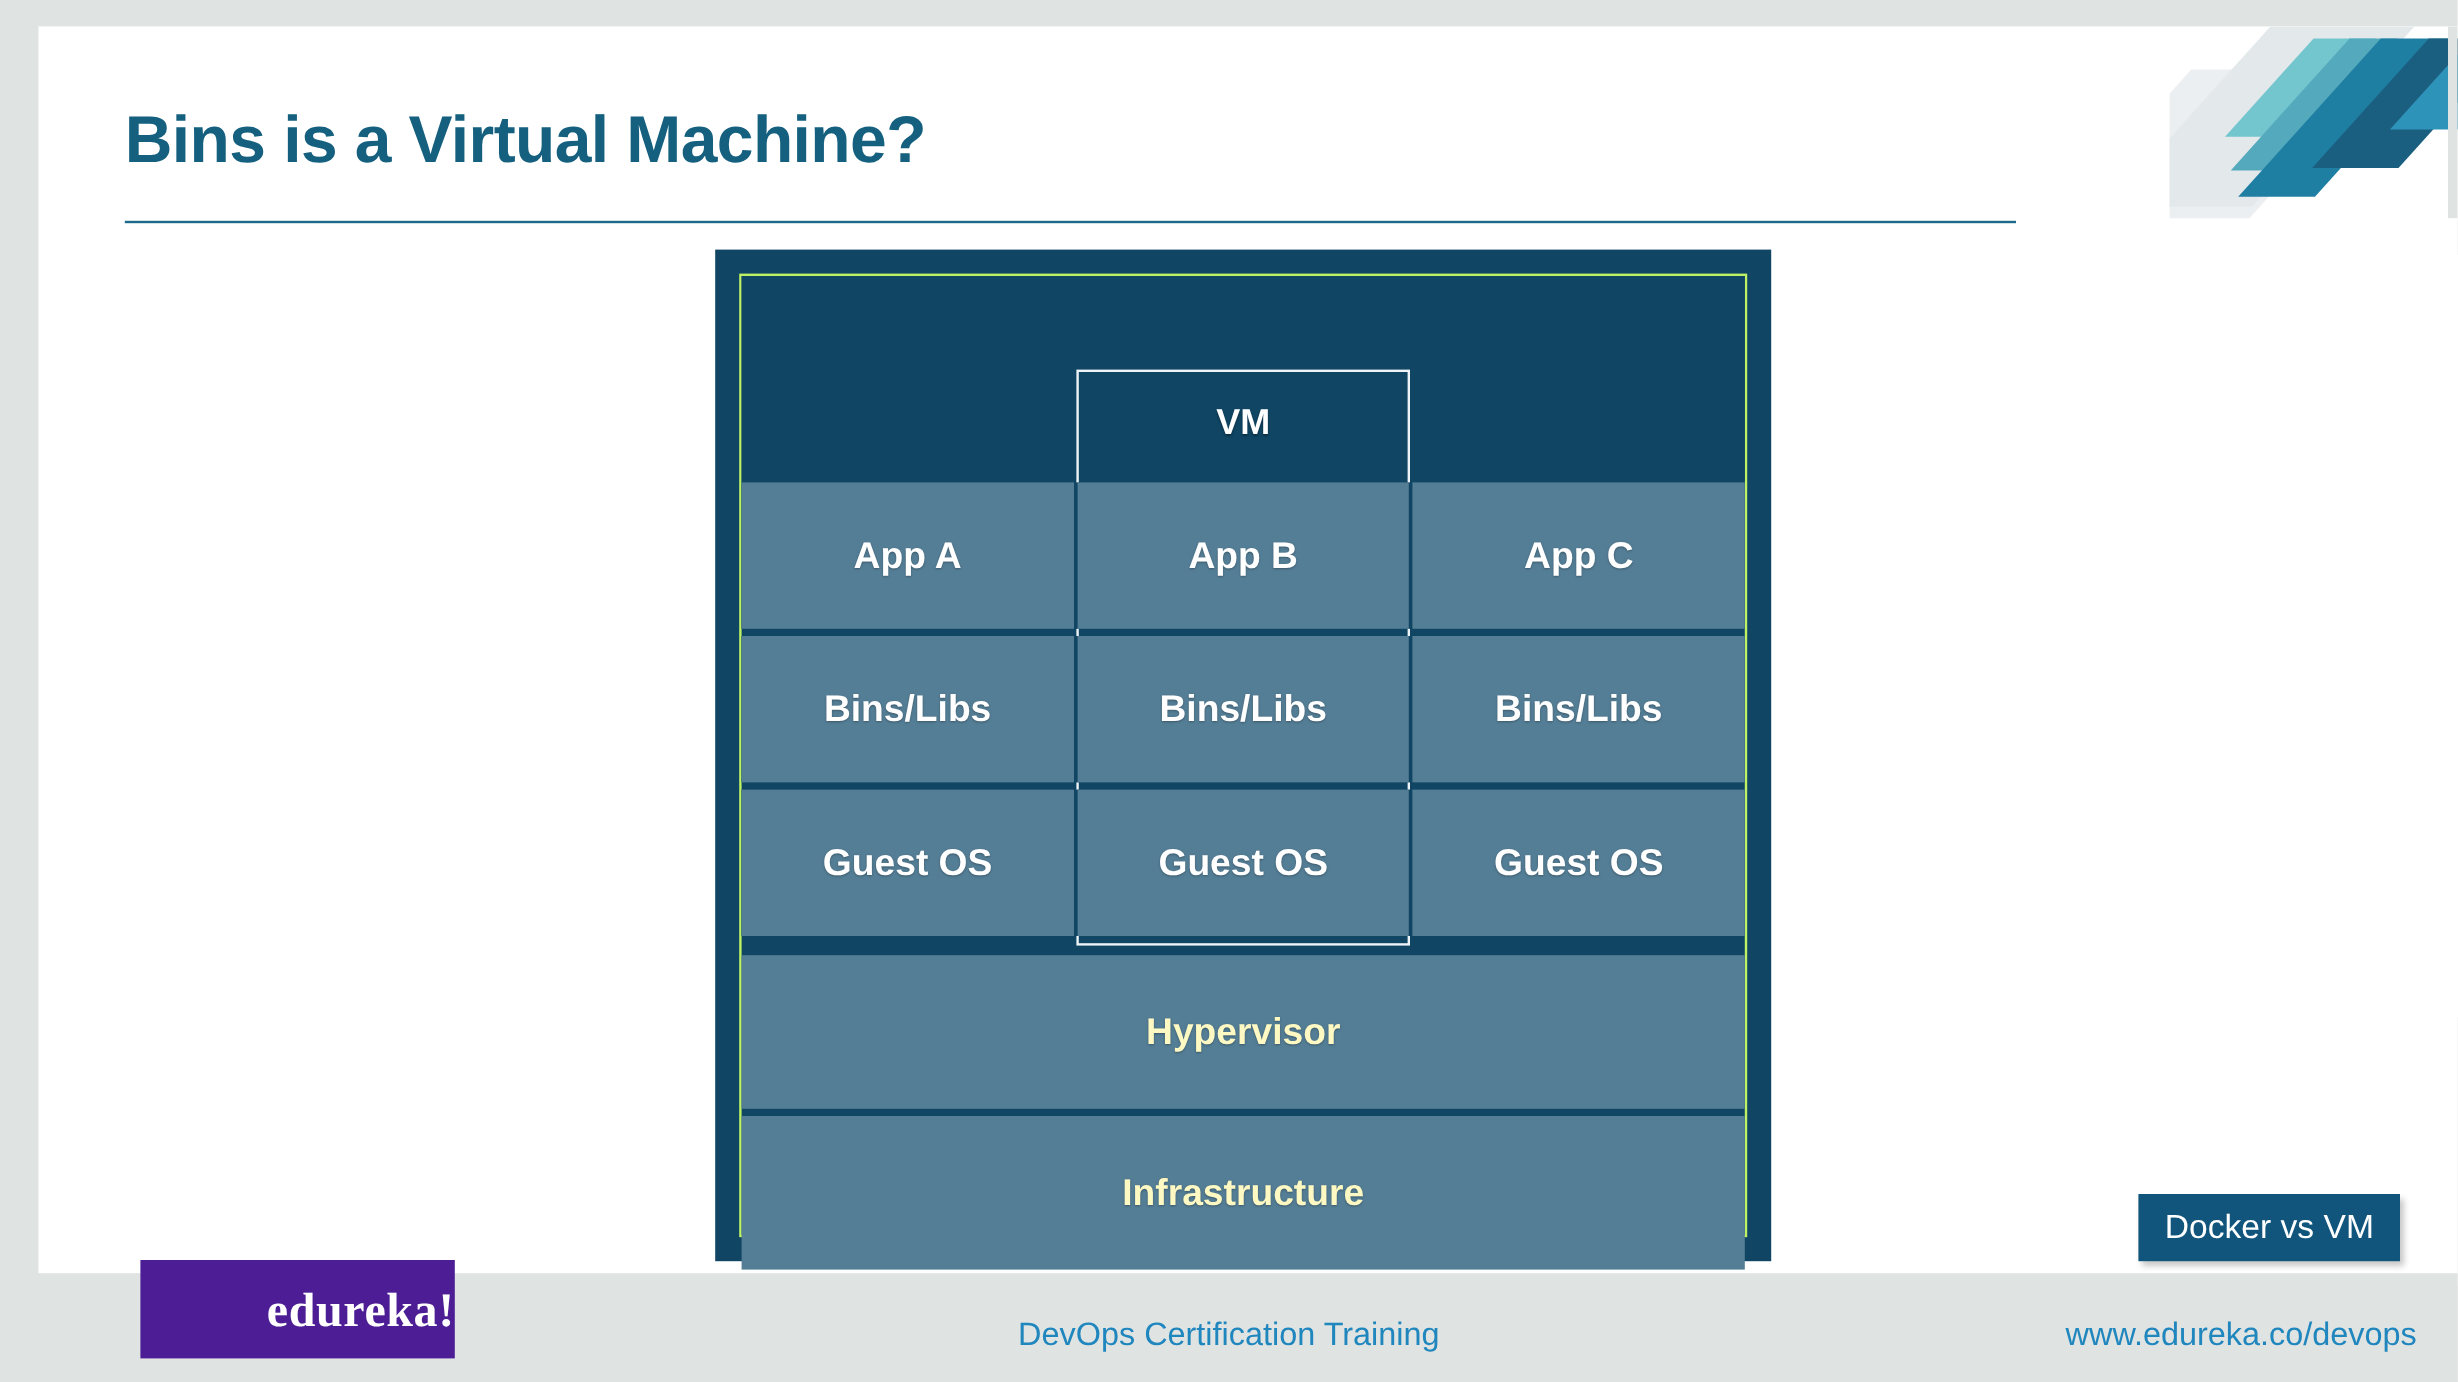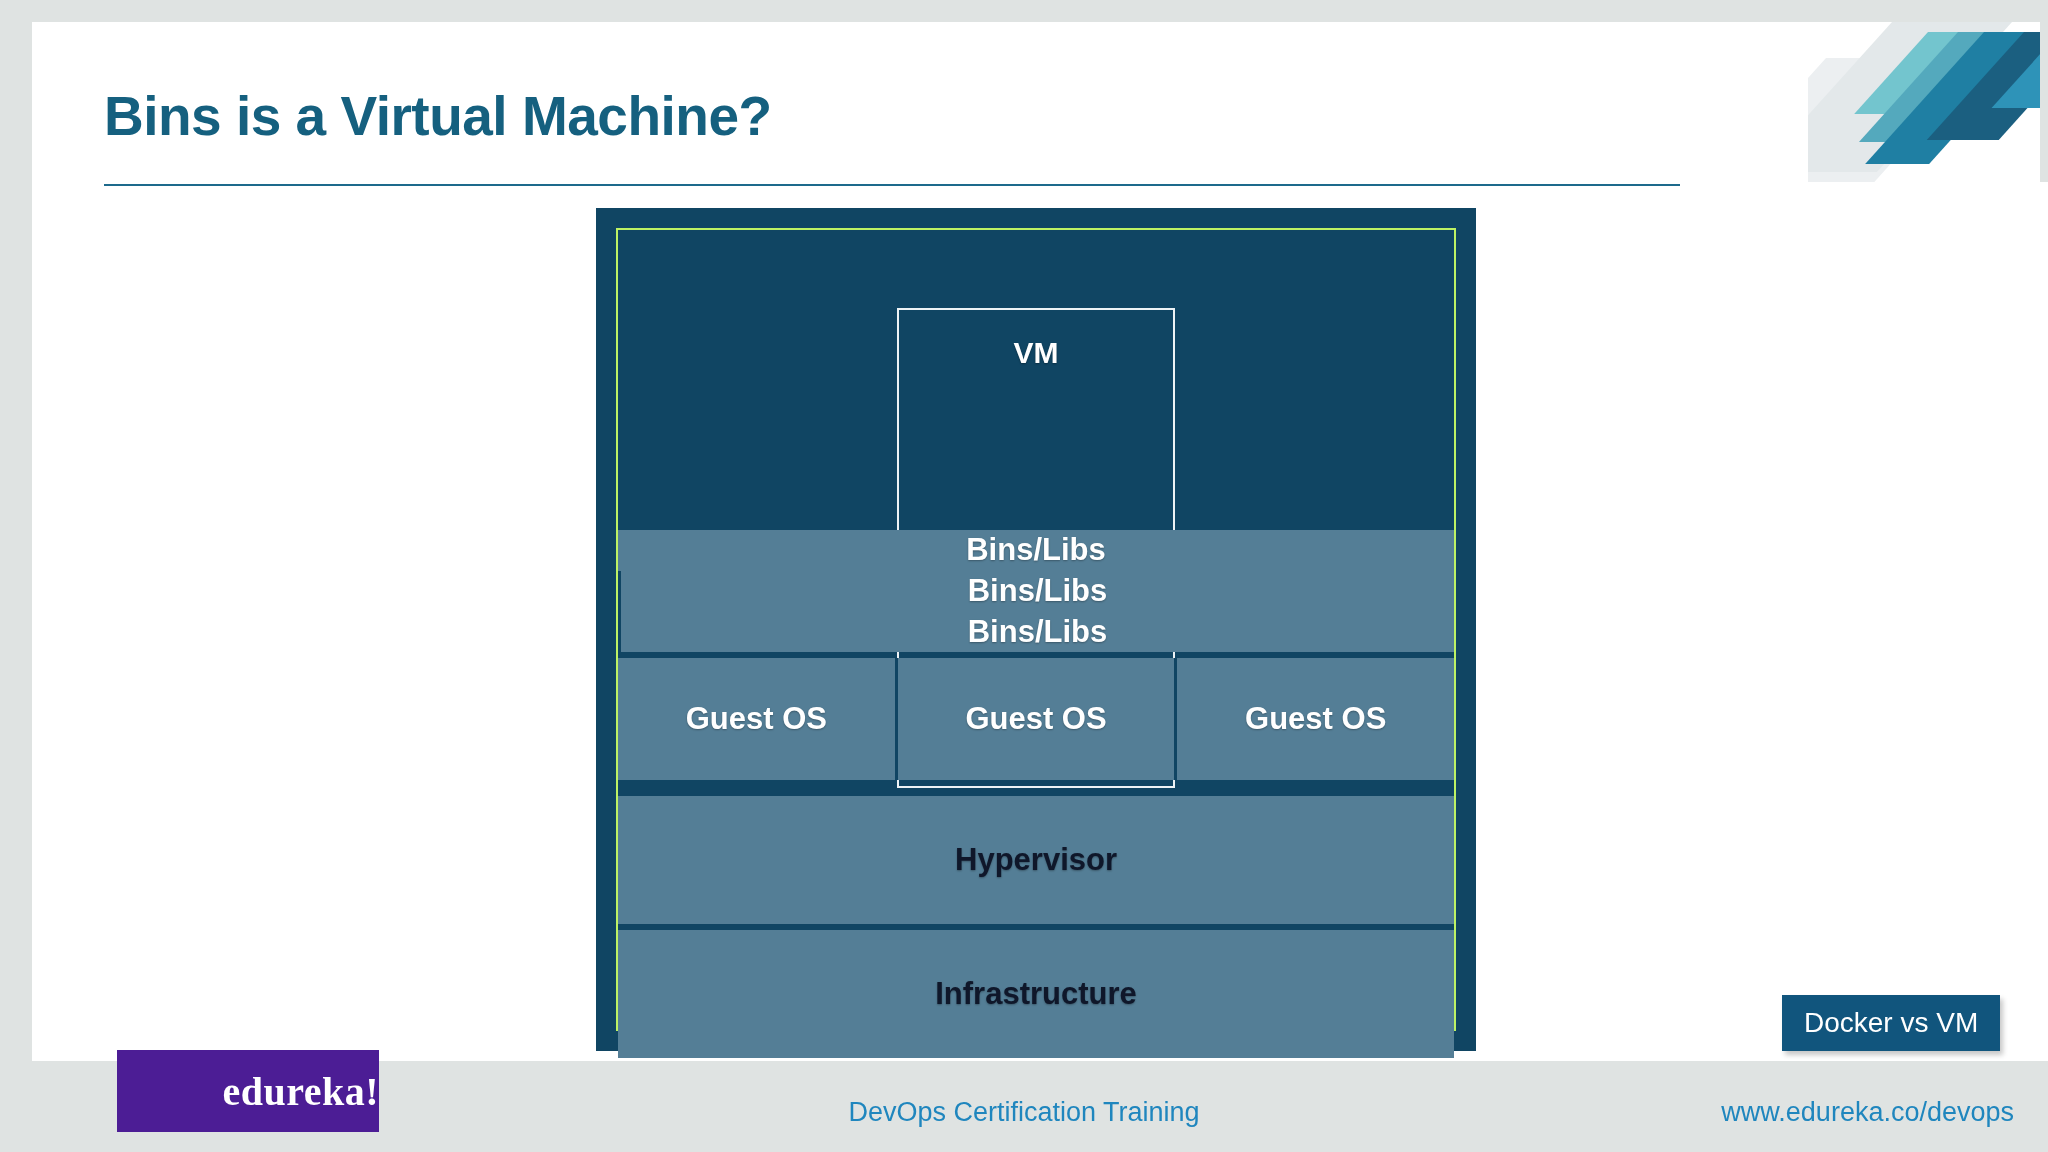--- a/index.html
+++ b/index.html
@@ -120,31 +120,31 @@
     background: #547e96;
     color: #ffffff;
     font-size: 31px;
     font-weight: bold;
     text-shadow: 0 1px 2px rgba(0,0,0,0.30);
     margin: 0 0;
   }
   .row3 .cell + .cell { margin-left: 3px; }
 
   .row-apps   { top: 172px; height: 122px; }
-  .row-bins   { top: 300px; height: 122px; flex-direction: column; }
+  .row-bins   { top: 300px; height: 122px; }
   .row-guest  { top: 428px; height: 122px; }
 
   .rowfull {
     position: absolute;
     left: 0; right: 0;
     display: flex;
     align-items: center;
     justify-content: center;
     background: #547e96;
-    color: #0f172a;
+    color: #fef9c3;
     font-size: 31px;
     font-weight: bold;
     text-shadow: 0 1px 2px rgba(0,0,0,0.30);
     text-align: center;
   }
   .row-hyper  { top: 566px; height: 128px; }
   .row-infra  { top: 700px; height: 128px; }
 
   
   .vm-box {
@@ -248,20 +248,25 @@
 
   <div class="diagram">
     <div class="diagram-inner">
 
       <div class="band-head"></div>
 
       <div class="vm-box">
         <div class="vm-label">VM</div>
       </div>
 
+      <div class="row3 row-apps">
+        <div class="cell">App A</div>
+        <div class="cell">App B</div>
+        <div class="cell">App C</div>
+      </div>
 
       <div class="row3 row-bins">
         <div class="cell">Bins/Libs</div>
         <div class="cell">Bins/Libs</div>
         <div class="cell">Bins/Libs</div>
       </div>
 
       <div class="row3 row-guest">
         <div class="cell">Guest OS</div>
         <div class="cell">Guest OS</div>

